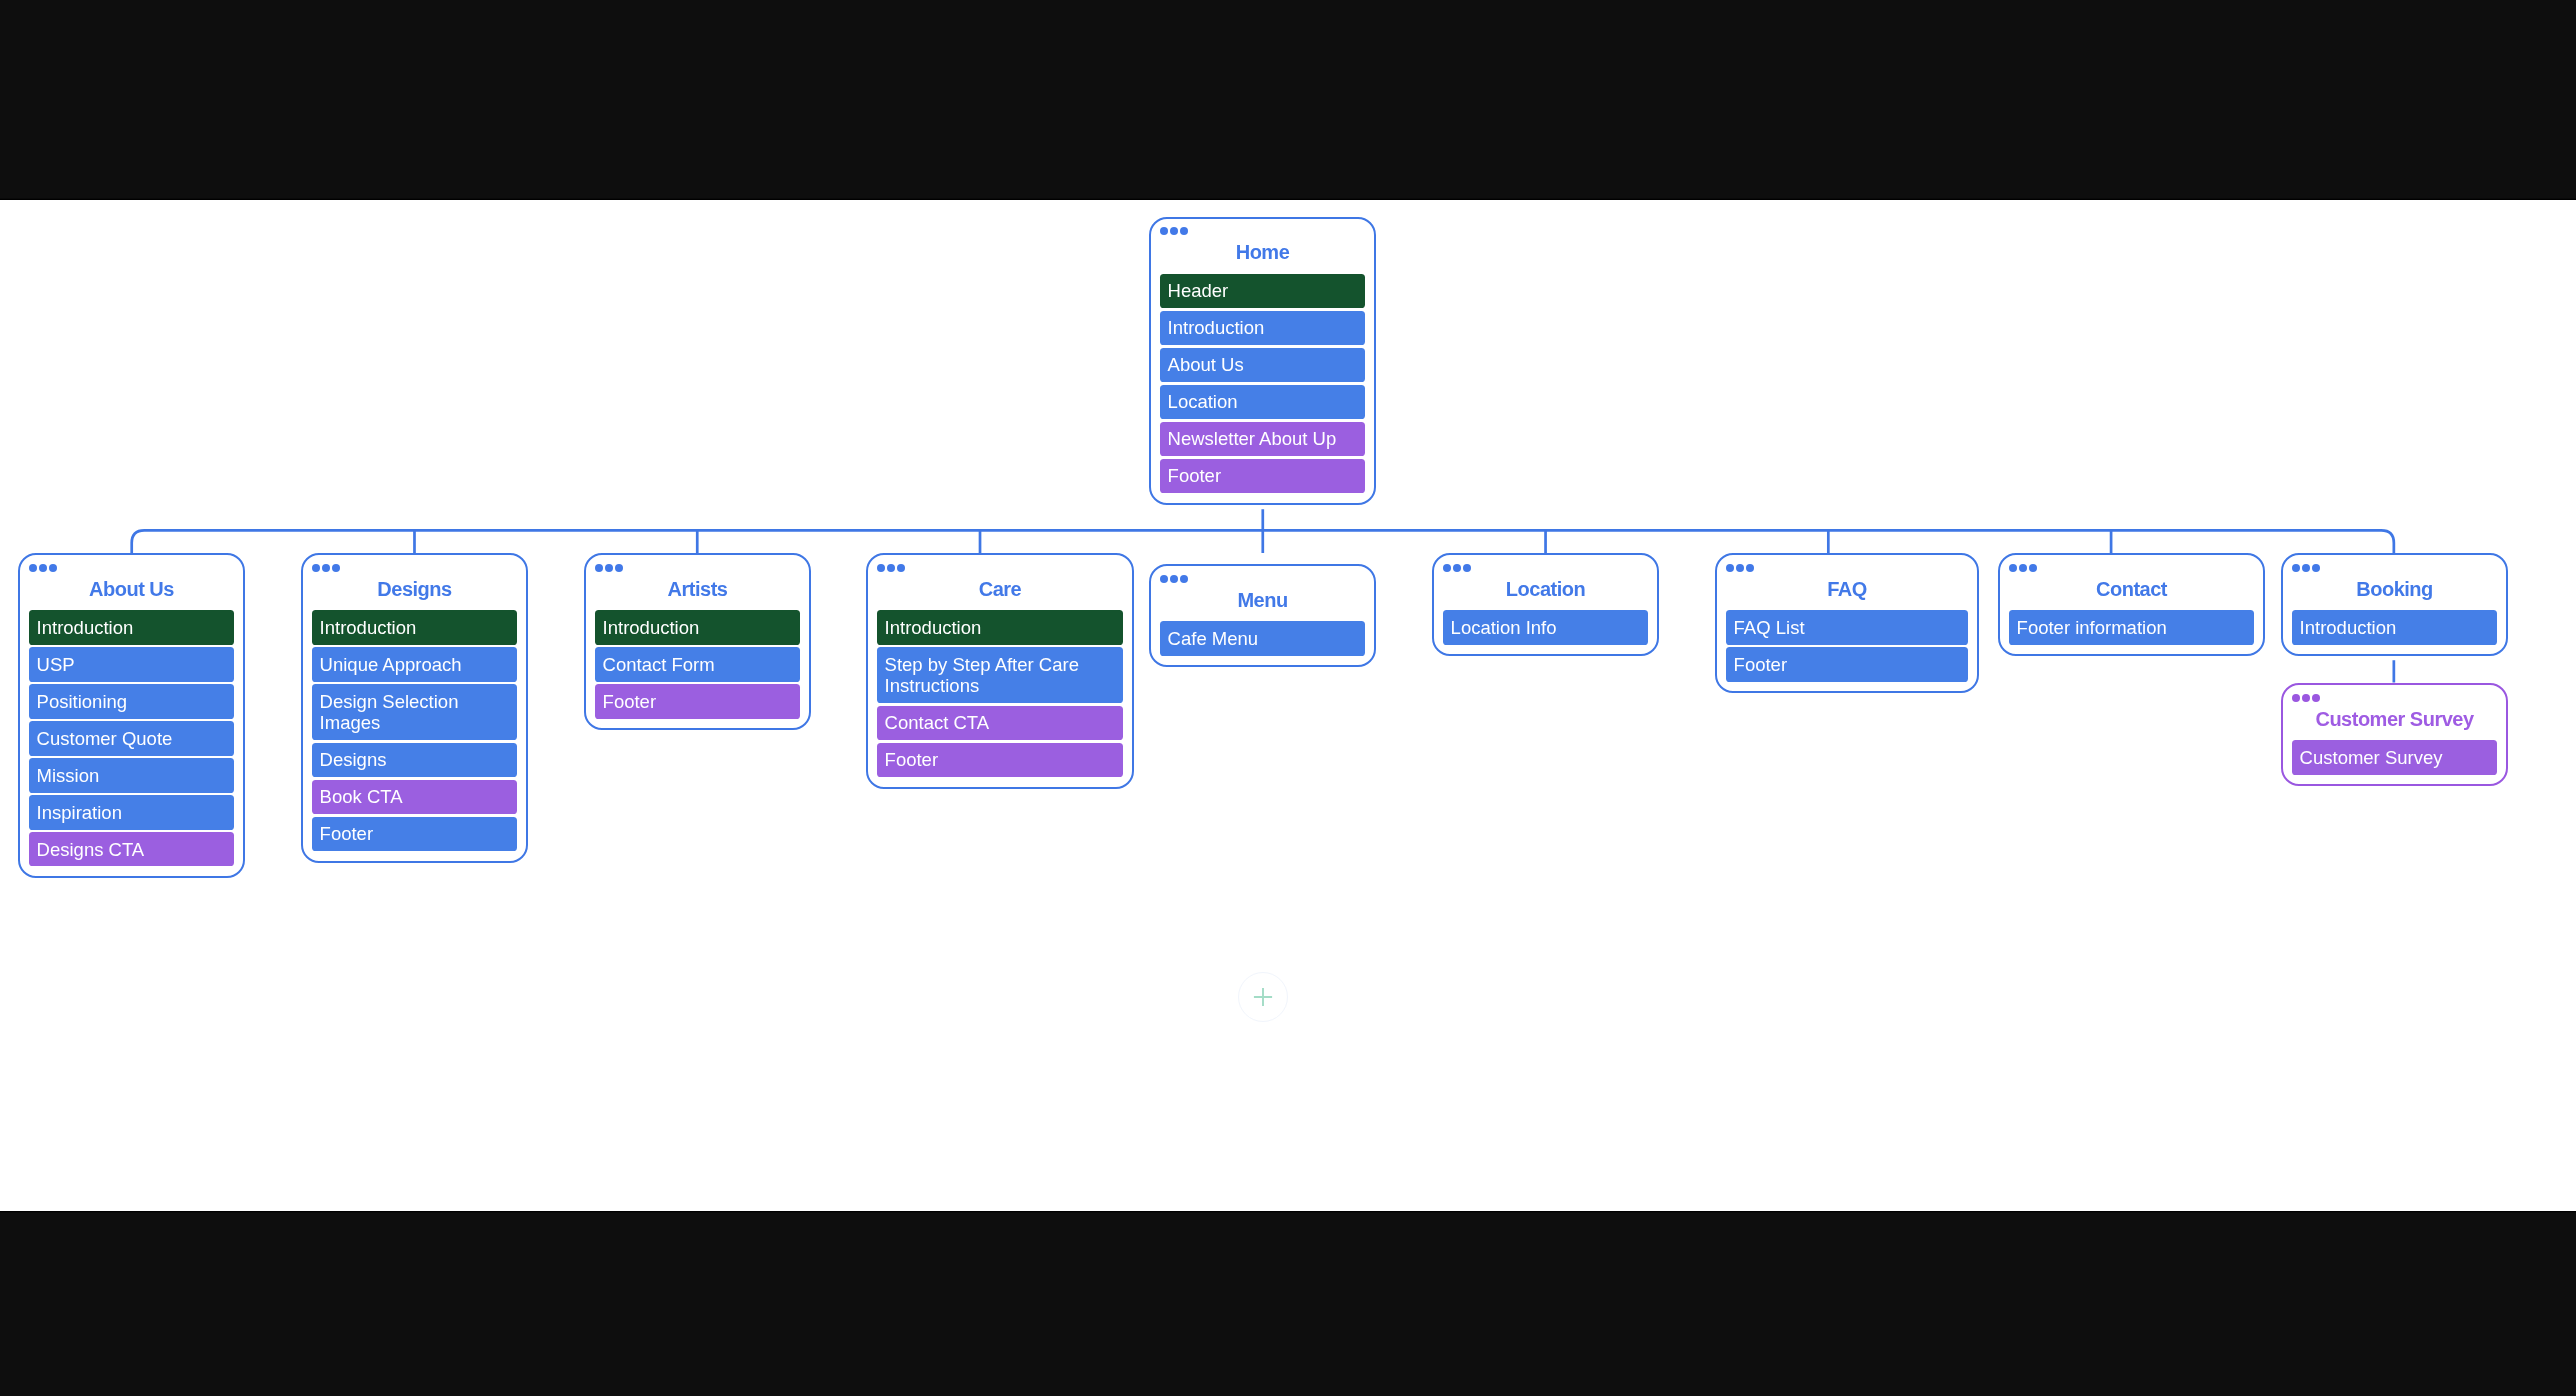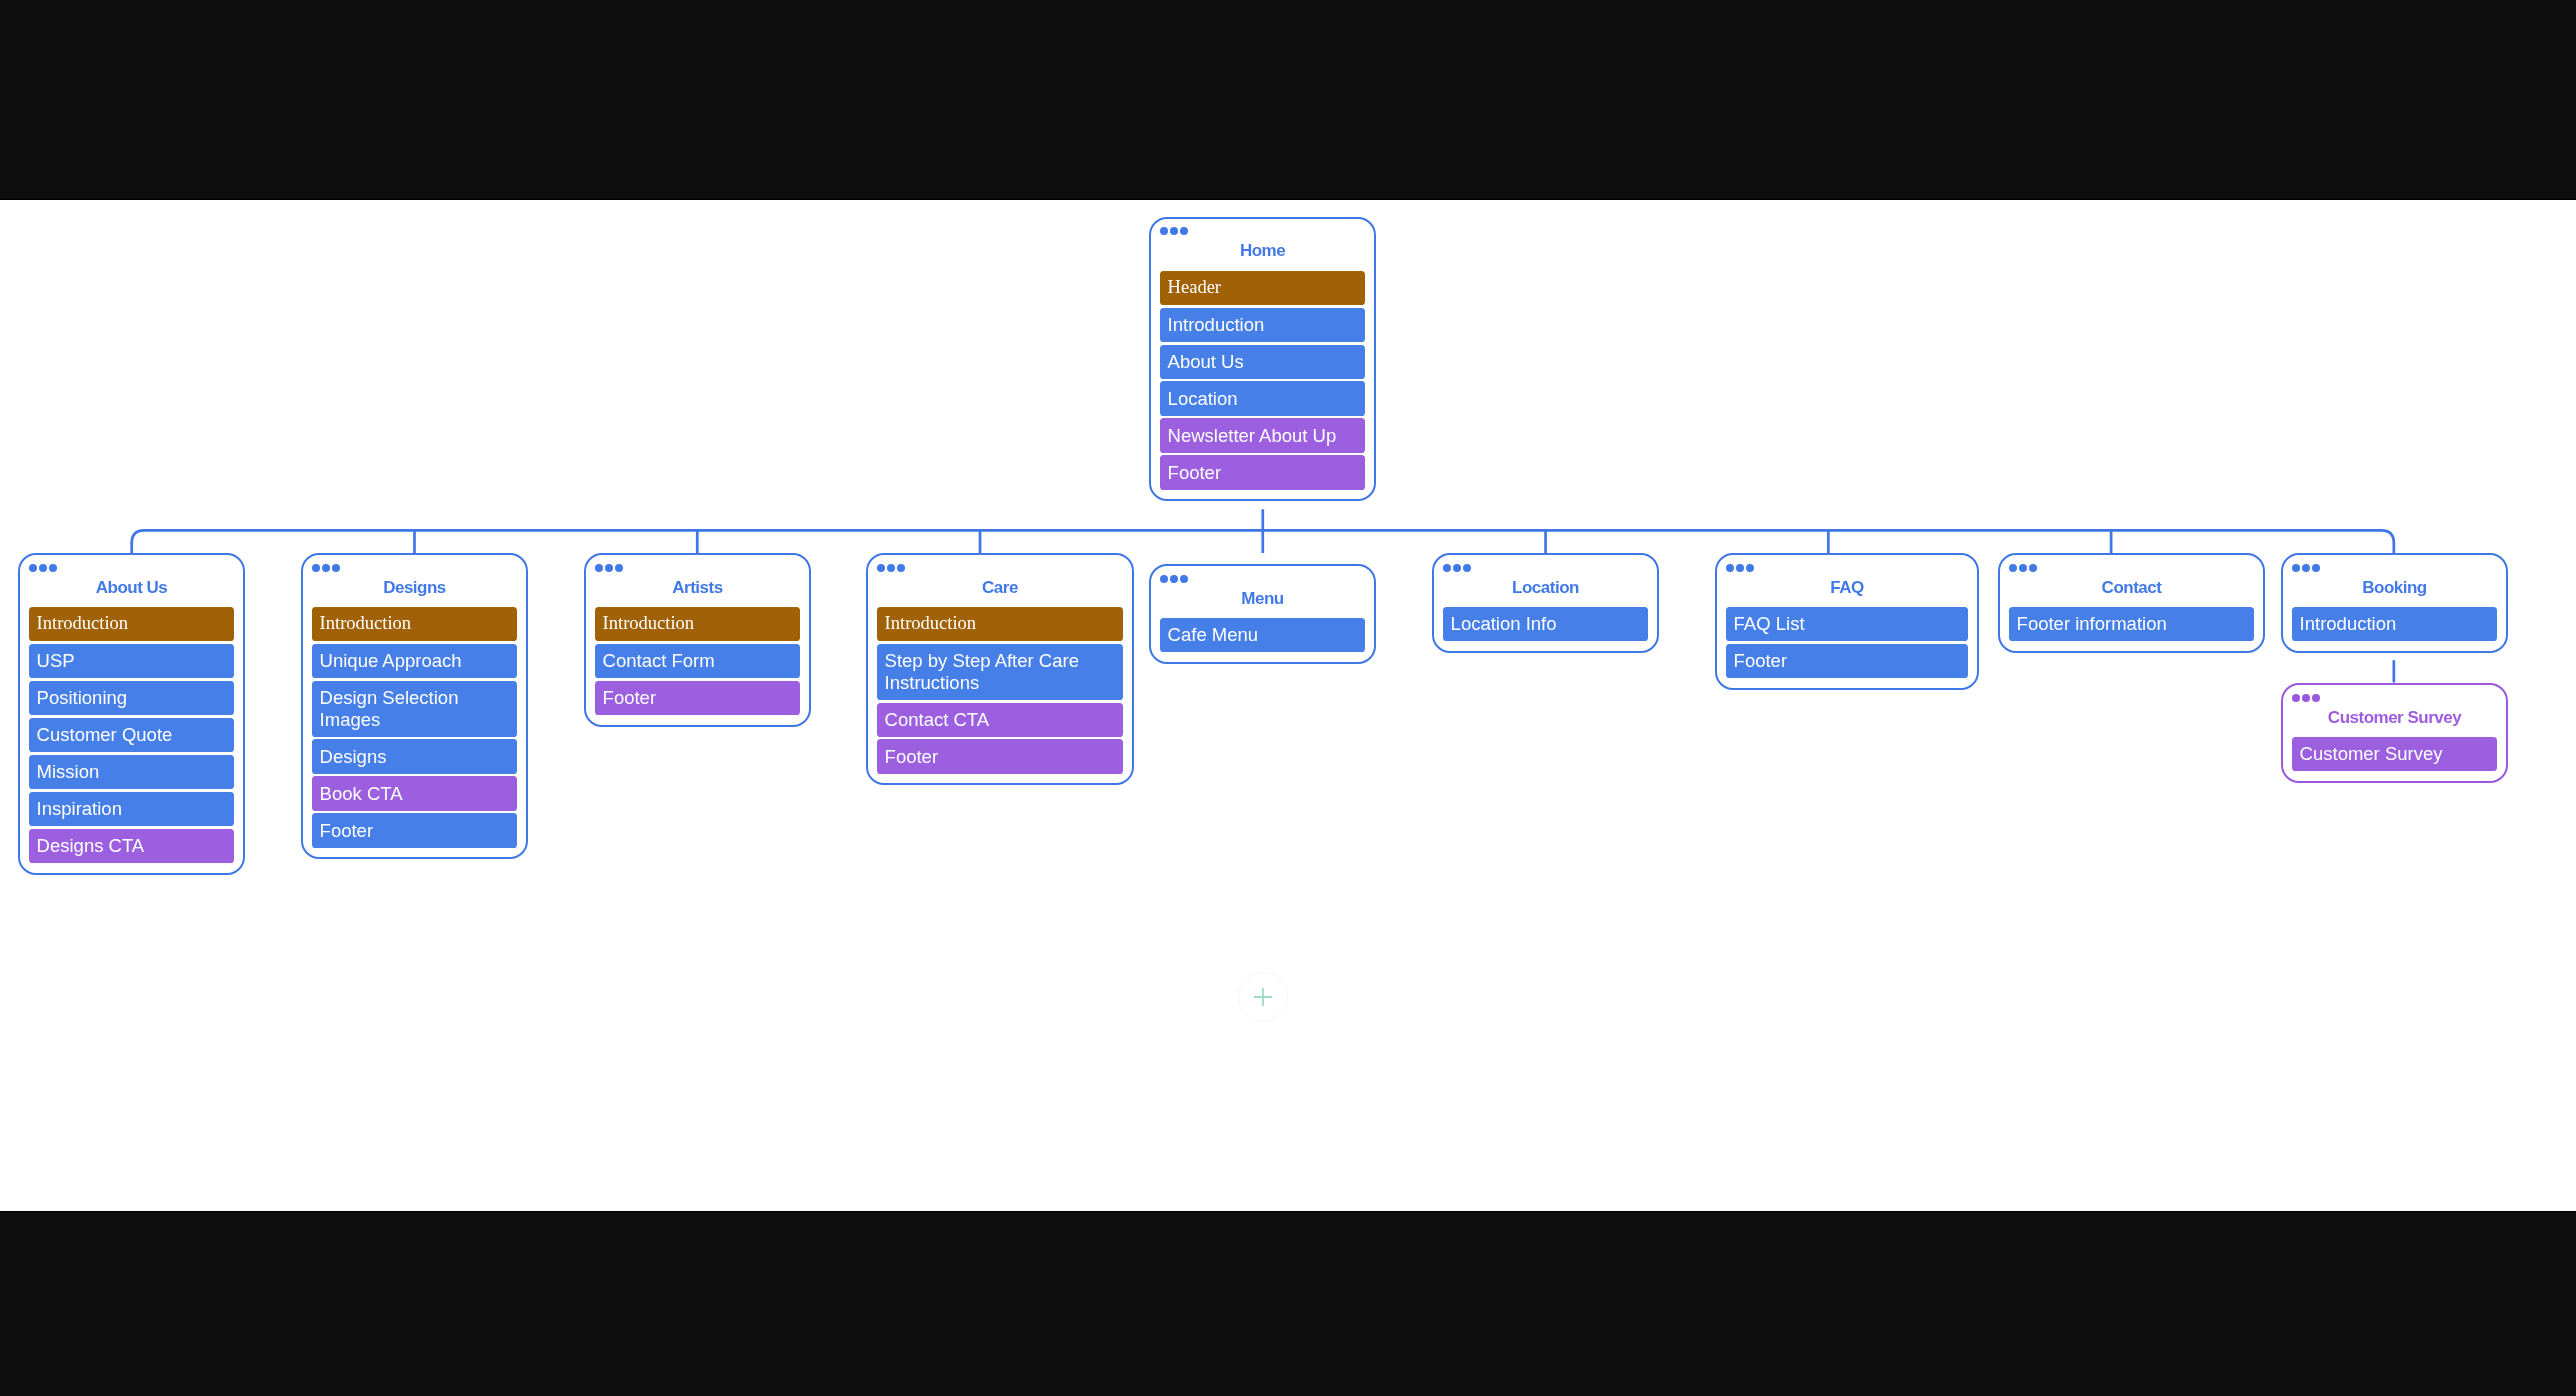--- a/index.html
+++ b/index.html
@@ -27,29 +27,29 @@
     background: #ffffff;
     border: 2.7px solid #3f77e5;
     border-radius: 18px;
     padding: 8.6px 8.6px 9.5px 8.6px;
   }
   .card.purple-card { border-color:#9a57e0; }
   .dots { display:flex; gap:2.1px; height:8px; align-items:center; }
   .dot { width:8px; height:8px; border-radius:50%; background:#4279e8; }
   .purple-card .dot { background:#9a57e0; }
   .card-title {
-    text-align:center; font-weight:700; font-size:17px; color:#4279e8;
+    text-align:center; font-weight:700; font-size:20px; color:#4279e8;
     letter-spacing:-0.5px; margin: 6.3px 0 9.5px 0; line-height:1.15;
   }
   .purple-card .card-title { color:#9f5ce3; }
   .rows { display:flex; flex-direction:column; gap:2.8px; }
   .row { color:#fff; font-size:18.5px; line-height:21.6px; padding:6.3px 9px 6.3px 8px;
          border-radius:3.6px; }
   .row.blue { background:#457fe7; }
-  .row.topaz { background:#a16207;font-family:Liberation Serif, serif; }
+  .row.topaz { background:#14532d; }
   .row.purple { background:#9b5fe0; }
 
   .plus-btn {
     position:absolute; left:1238px; top:772px; width:50px; height:50px; border-radius:50%;
     border:1.1px solid #f1f5fc; box-sizing:border-box;
     display:flex; align-items:center; justify-content:center;
   }
   .legend { position:absolute; left:1093px; top:919px; display:flex; }
   .legend-item { display:flex; flex-direction:column; align-items:center; width:113px; }
   .legend-dot { width:18px; height:18px; border-radius:50%; }

